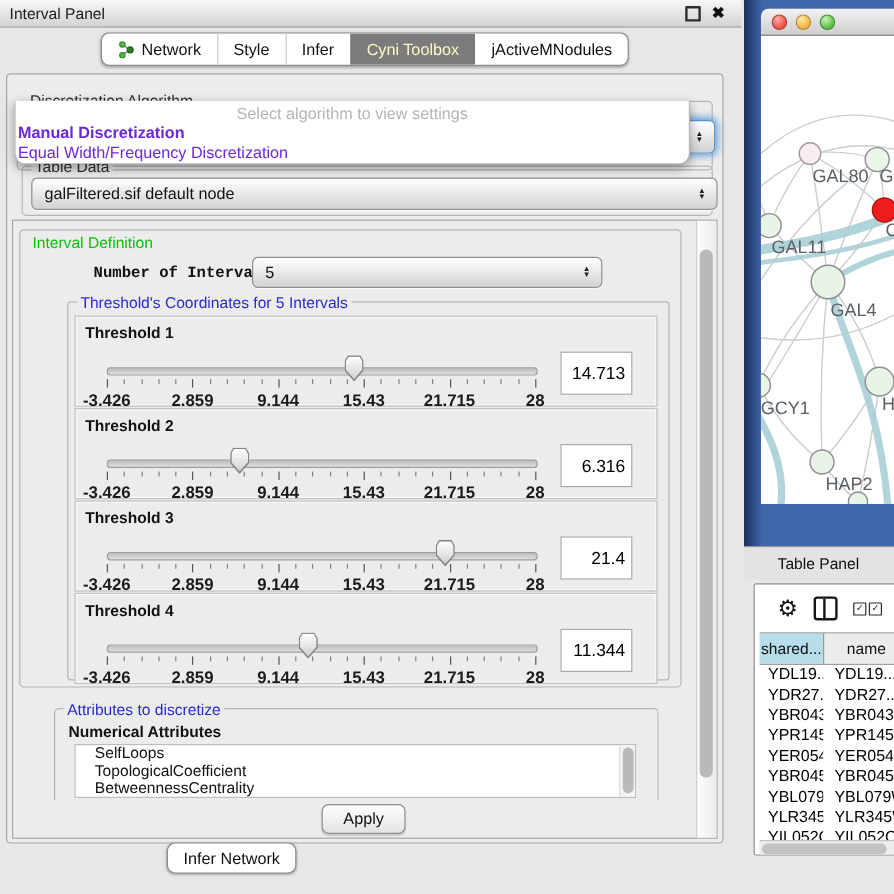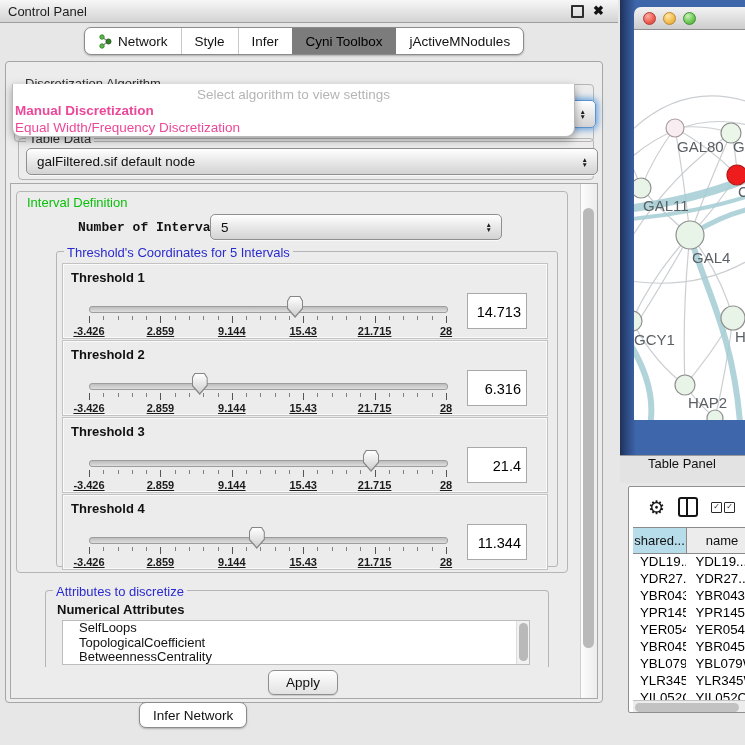--- a/index.html
+++ b/index.html
@@ -15,21 +15,21 @@
   .win-icons{margin-left:auto;display:flex;gap:9px;align-items:center;padding-right:14px;}
   .float-ic{width:9px;height:9px;border:2px solid #2e2e2e;border-radius:1px;}
   .close-ic{font-size:13px;font-weight:bold;color:#111;line-height:10px;}
 
   
   .tabstrip{position:absolute;display:flex;background:#fff;border:1px solid #8b8b8b;border-radius:7px;
             overflow:hidden;box-shadow:0 1px 2px rgba(0,0,0,.25);height:26px;align-items:stretch;}
   .tab{display:flex;align-items:center;gap:5px;padding:0 13px;font-size:13.5px;color:#111;
        border-left:1px solid #c9c9c9;cursor:default;white-space:nowrap;}
   .tab:first-child{border-left:none;}
-  .tab.selected{background:#7c7c7c;color:#000000;border-left-color:#7c7c7c;}
+  .tab.selected{background:#7c7c7c;color:#fef9c3;border-left-color:#7c7c7c;}
   .tab.selected + .tab{border-left-color:#fff;}
 
   
   .content-panel{position:absolute;left:5px;top:61px;width:596px;height:640px;background:#ececec;
                  border:1px solid #a5a5a5;border-radius:4px;}
   .group{position:absolute;border:1px solid #b5b5b5;border-radius:4px;}
   .group-label{position:absolute;font-size:13px;color:#2f2f2f;background:#ececec;padding:0 3px;z-index:2;}
   .group-label.green{color:#0bc00b;}
   .group-label.blue{color:#2a2ace;}
 
@@ -38,21 +38,21 @@
          box-shadow:0 1px 0 rgba(255,255,255,.7);}
   .combo .arrows{margin-left:auto;margin-right:9px;display:flex;flex-direction:column;font-size:6.5px;
                  line-height:5px;color:#1d1d1d;}
   .combo.focused{border-color:#5b93cf;box-shadow:0 0 6px 2px rgba(96,156,220,.9);}
 
   
   .popup{position:absolute;left:12px;top:84px;width:561px;height:52px;background:#fff;
          border:1px solid #b9b9b9;border-top:none;border-radius:0 0 9px 9px;z-index:6;
          box-shadow:0 3px 9px rgba(0,0,0,.35);font-size:13.5px;}
   .popup .hint{text-align:center;color:#b5b5b5;padding-top:3px;height:15px;}
-  .popup .item{padding:1px 2px;color:#ec4899;}
+  .popup .item{padding:1px 2px;color:#6d28d9;}
   .popup .item.bold{font-weight:bold;}
 
   
   .scrollpane{position:absolute;left:10px;top:183px;width:586px;height:514px;background:#ececec;
               border:1px solid #a8a8a8;}
   .vscroll{position:absolute;right:0;top:0;width:16px;height:100%;background:linear-gradient(90deg,#fdfdfd,#ececec);border-left:1px solid #cfcfcf;}
   .vscroll .vthumb{position:absolute;left:2px;width:11px;border-radius:6px;background:#b9b9b9;}
 
   .bold-label{font-weight:bold;font-size:13px;color:#111;position:absolute;}
 
@@ -62,21 +62,21 @@
   .th-label{position:absolute;left:8px;top:6px;font-weight:bold;font-size:13px;color:#111;}
   .track{position:absolute;left:26px;top:42px;width:357px;height:5px;border-radius:3px;
          background:linear-gradient(#bdbdbd,#dedede);border:1px solid #9d9d9d;}
   .thumb{position:absolute;top:32px;width:16px;height:22px;z-index:2;}
   .thumb .t-outer{width:100%;height:100%;background:#858585;
         clip-path:polygon(18% 0,82% 0,100% 22%,100% 58%,50% 100%,0 58%,0 22%);}
   .thumb .t-inner{position:absolute;left:1px;top:1px;right:1px;bottom:2px;background:linear-gradient(#ffffff,#cfcfcf);
         clip-path:polygon(18% 0,82% 0,100% 22%,100% 58%,50% 100%,0 58%,0 22%);}
   .tick{position:absolute;top:52px;width:1px;height:4px;background:#808080;}
   .tick.major{height:7px;background:#555;}
-  .tick-label{position:absolute;top:61px;transform:translateX(-50%);font-size:11px;font-weight:bold;color:#1b1b1b;text-decoration:underline;}
+  .tick-label{position:absolute;top:61px;transform:translateX(-50%);font-size:14px;font-weight:bold;color:#1b1b1b;}
   .value-box{position:absolute;left:404px;top:29px;width:60px;height:36px;background:#fff;
              border:1px solid #a9a9a9;font-size:14.5px;color:#000;text-align:right;
              line-height:36px;padding-right:5px;box-sizing:border-box;}
 
   
   .attr-list{position:absolute;left:62px;top:620px;width:466px;height:43px;background:#fff;
              border:1px solid #bdbdbd;overflow:hidden;font-size:13px;}
   .attr-list .li{padding-left:16px;line-height:14.6px;color:#111;white-space:nowrap;}
   .list-vscroll{position:absolute;right:0;top:0;width:12px;height:100%;background:#f2f2f2;border-left:1px solid #ddd;}
   .list-vscroll .vthumb{position:absolute;left:1.5px;top:2px;width:9px;height:38px;border-radius:5px;background:#b9b9b9;}
@@ -97,21 +97,21 @@
   .mac-titlebar{height:22px;background:linear-gradient(#f3f3f3,#cdcdcd);border-bottom:1px solid #8f8f8f;
                 display:flex;align-items:center;gap:7px;padding-left:9px;}
   .light{width:13px;height:13px;border-radius:50%;box-sizing:border-box;}
   .light.red{background:radial-gradient(circle at 35% 28%,#ffada4,#ec5c50 60%,#d64337);border:1px solid #b23a30;}
   .light.yellow{background:radial-gradient(circle at 35% 28%,#ffe6ab,#f2bc4c 60%,#d79c2c);border:1px solid #b9892b;}
   .light.green{background:radial-gradient(circle at 35% 28%,#c8f2b8,#6cc653 60%,#49a635);border:1px solid #3f8f2e;}
   .net-canvas{position:relative;height:390px;background:#ffffff;}
 
   
   .tp-bar{position:absolute;left:0;top:455px;width:125px;height:27px;background:#e3e3e3;
-          border-top:1px solid #9a9a9a;display:flex;align-items:flex-start;}
+          border-top:1px solid #9a9a9a;display:flex;align-items:center;}
   .tp-bar .tp-title{padding-left:28px;font-size:13px;color:#111;}
   .tp-card{position:absolute;left:8px;top:486px;width:130px;height:227px;background:#fff;
            border:1px solid #8f8f8f;border-radius:2px;box-sizing:border-box;overflow:hidden;}
   .tp-toolbar{height:40px;display:flex;align-items:center;gap:13px;padding-left:19px;}
   .gear{font-size:19px;color:#141414;line-height:19px;}
   .split-ic{width:16px;height:16px;border:2px solid #141414;border-radius:3px;position:relative;}
   .split-ic::after{content:"";position:absolute;left:6px;top:0;width:2px;height:100%;background:#141414;}
   .checks{display:flex;gap:2px;}
   .chk{width:9px;height:9px;border:1.5px solid #2a2a2a;border-radius:1px;font-size:8px;line-height:8px;
        color:#2a2a2a;text-align:center;}
@@ -126,21 +126,21 @@
   .tp-c2{width:90px;padding-left:9px;box-sizing:border-box;overflow:hidden;white-space:nowrap;}
   .hscroll{height:14px;margin-left:4px;background:#ededed;border-top:1px solid #c2c2c2;position:relative;}
   .hscroll .hthumb{position:absolute;left:2px;top:2px;width:104px;height:9px;border-radius:5px;background:#c2c2c2;}
 </style>
 </head>
 <body>
 
 <div id="left-panel">
 
   <div class="titlebar">
-    <span class="title">Control Panel</span>
+    <span class="title">Interval Panel</span>
     <span class="win-icons">
       <span class="float-ic"></span>
       <span class="close-ic">✖</span>
     </span>
   </div>
 
   <div class="tabstrip" style="left:84px;top:27px;">
     <span class="tab">
       <svg class="net-ic" viewBox="0 0 15 15">
         <line x1="4" y1="3" x2="10" y2="7.5" stroke="#8a8a8a" stroke-width="1.2"></line>

